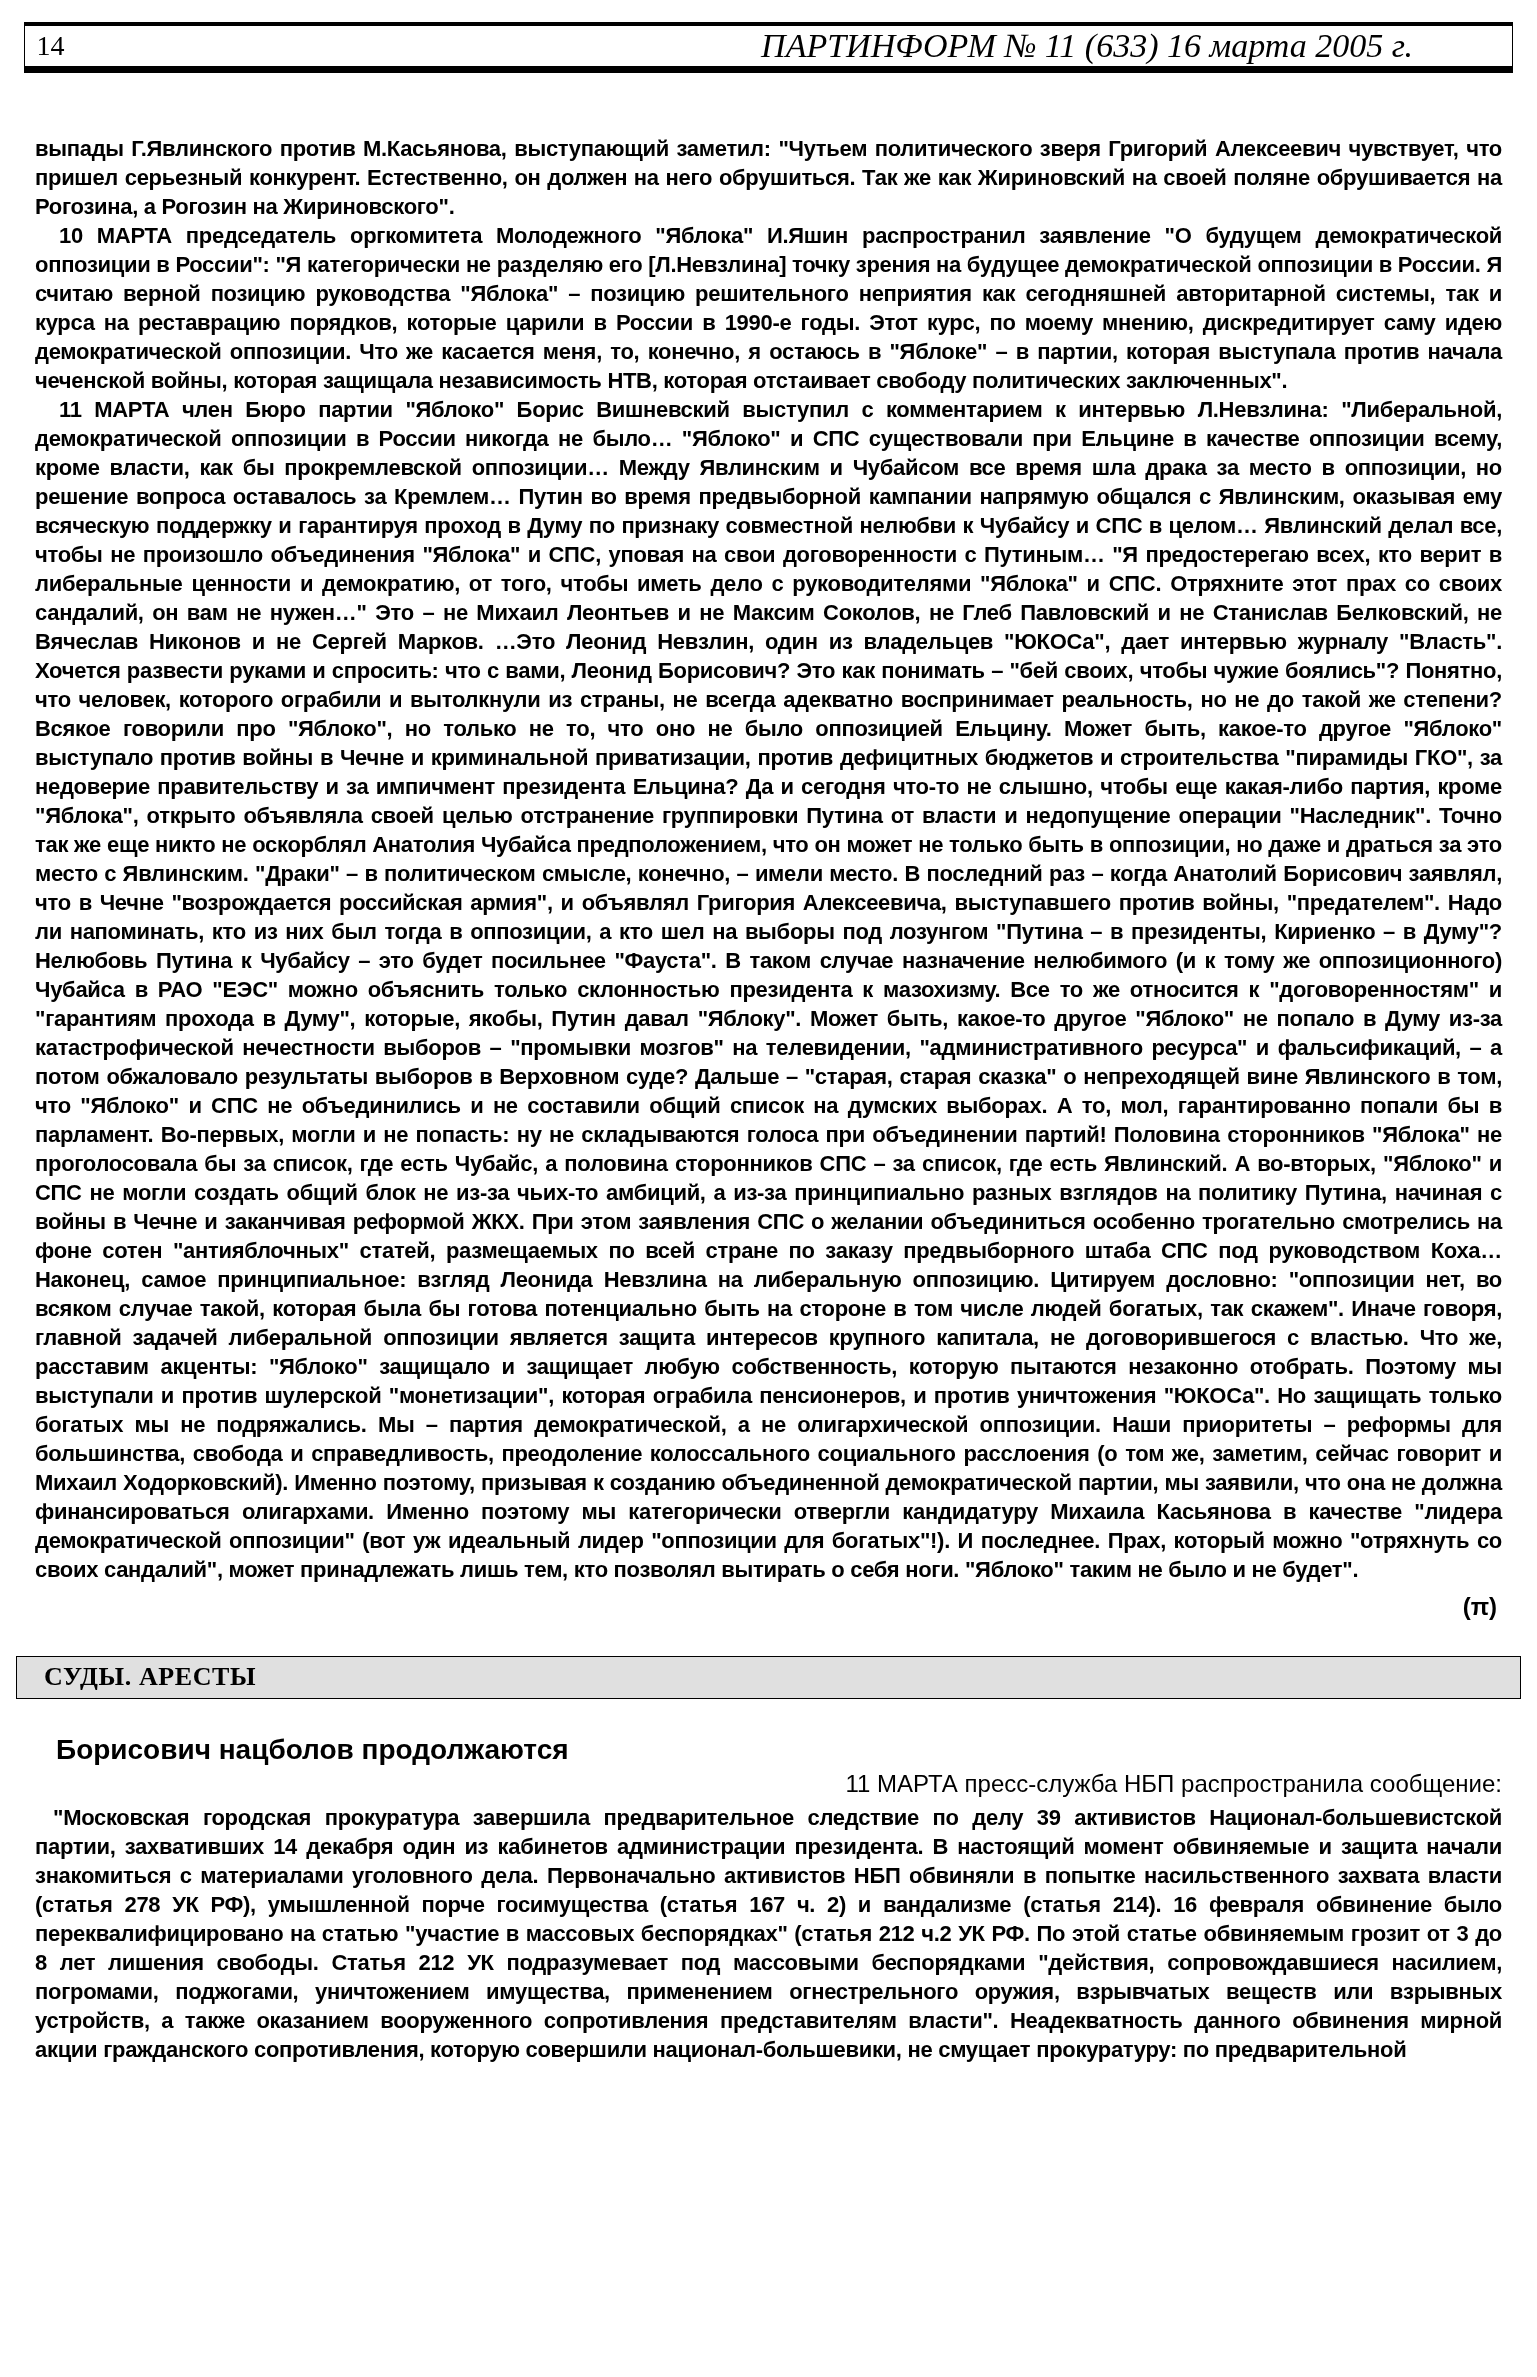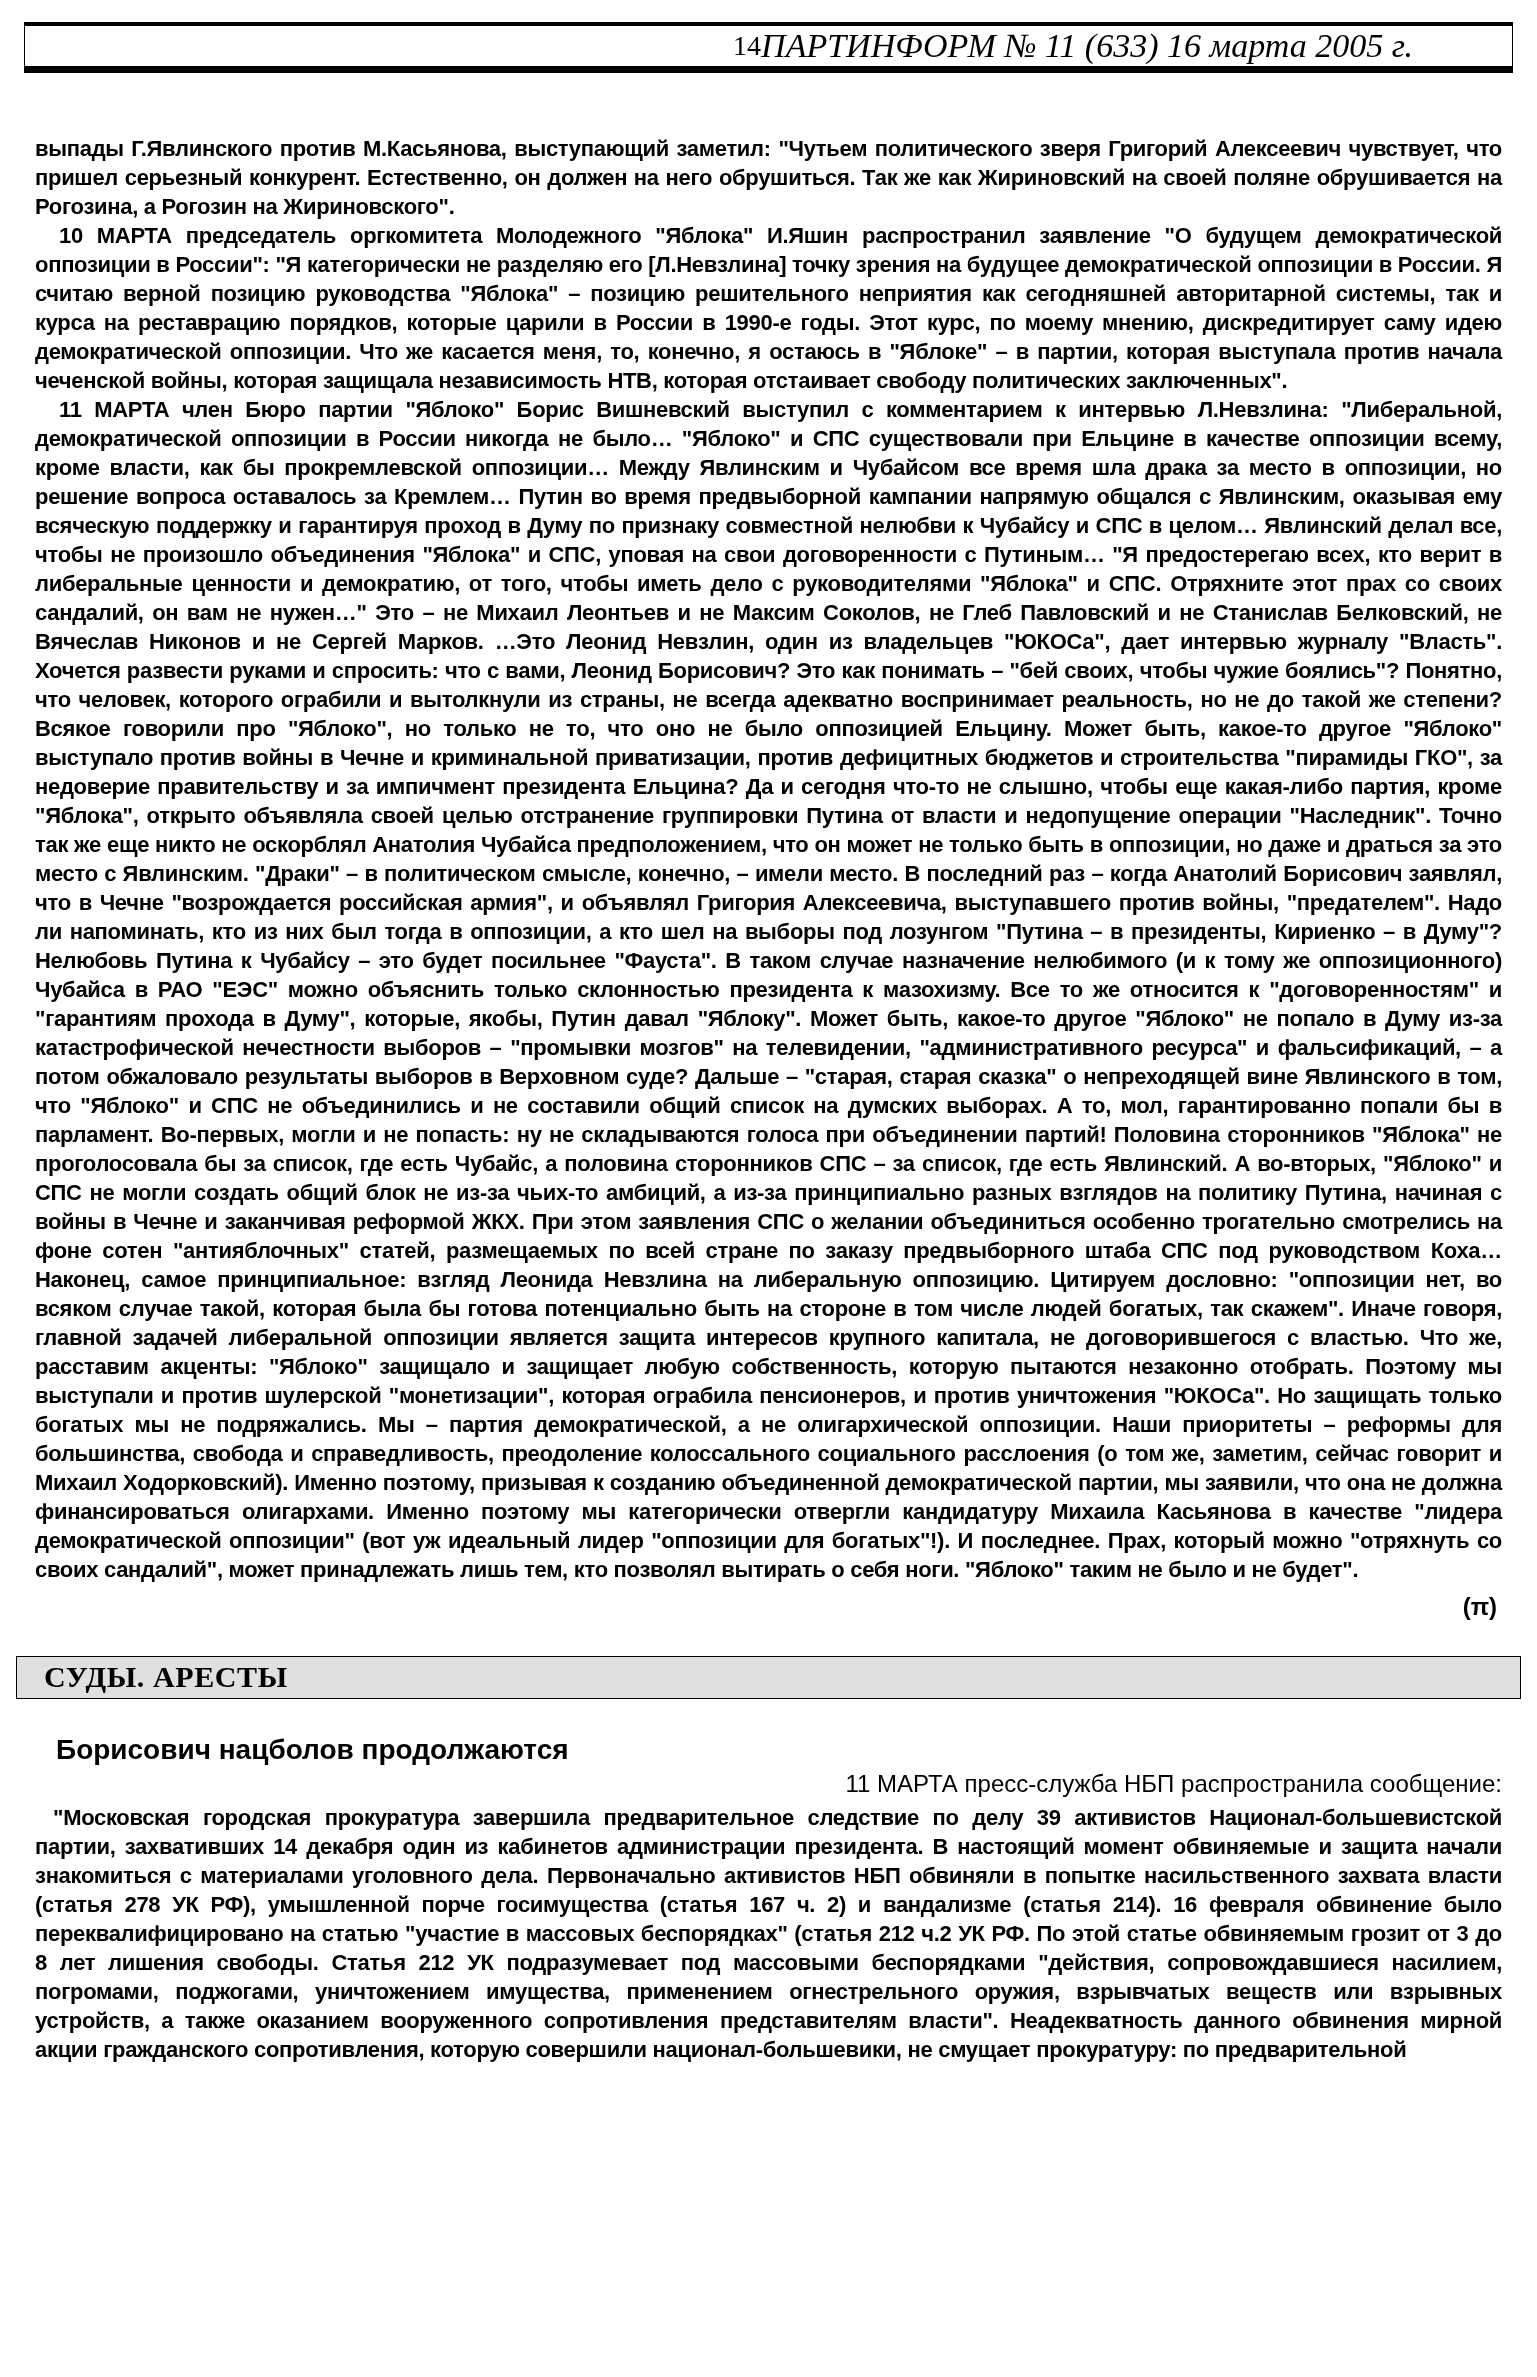--- a/index.html
+++ b/index.html
@@ -14,21 +14,21 @@
 
   
   .page-header {
     margin:22px 24px 0 24px;
     height:40px;
     border:1.9px solid #000;
     border-top-width:4.5px;
     border-bottom-width:7px;
     display:flex;
     align-items:center;
-    justify-content:flex-end;
+    justify-content:space-between;
     padding:0 99px 0 11.5px;
     font-family:"Liberation Serif", serif;
   }
   .page-number { font-size:28px; line-height:1; }
   .issue-title { font-style:italic; font-size:34px; line-height:1; white-space:nowrap; }
 
   
   .article-body { margin:61px 35px 0 35px; }
   .article-body p {
     margin:0;
@@ -55,21 +55,21 @@
     height:41px;
     background:#e0e0e0;
     border:1.9px solid #000;
     display:flex;
     align-items:center;
     padding-left:27px;
   }
   .section-bar .section-title {
     font-family:"Liberation Serif", serif;
     font-weight:bold;
-    font-size:30px;
+    font-size:26px;
     letter-spacing:0.6px;
     line-height:1;
   }
 
   
   .article2-title {
     margin:35px 35px 0 35px;
     padding-left:21px;
     font-weight:bold;
     font-size:28px;

